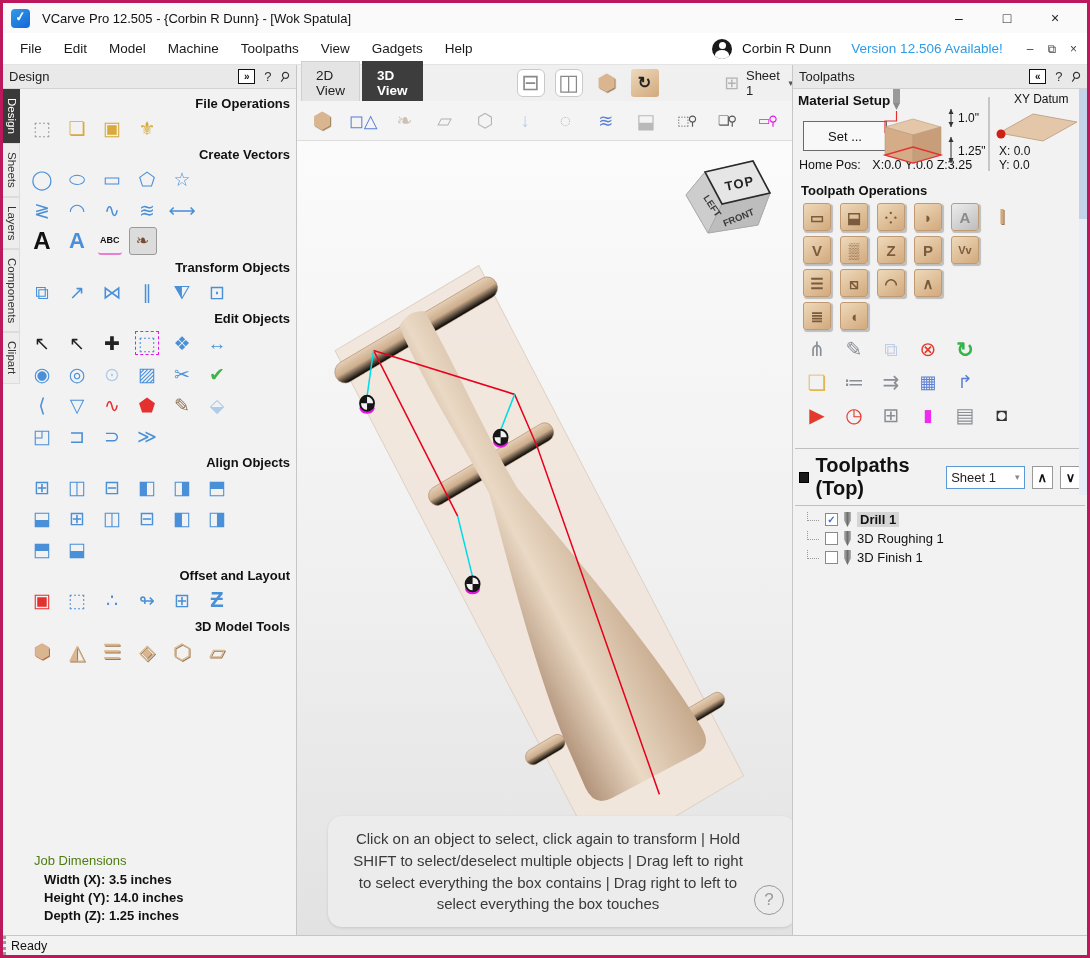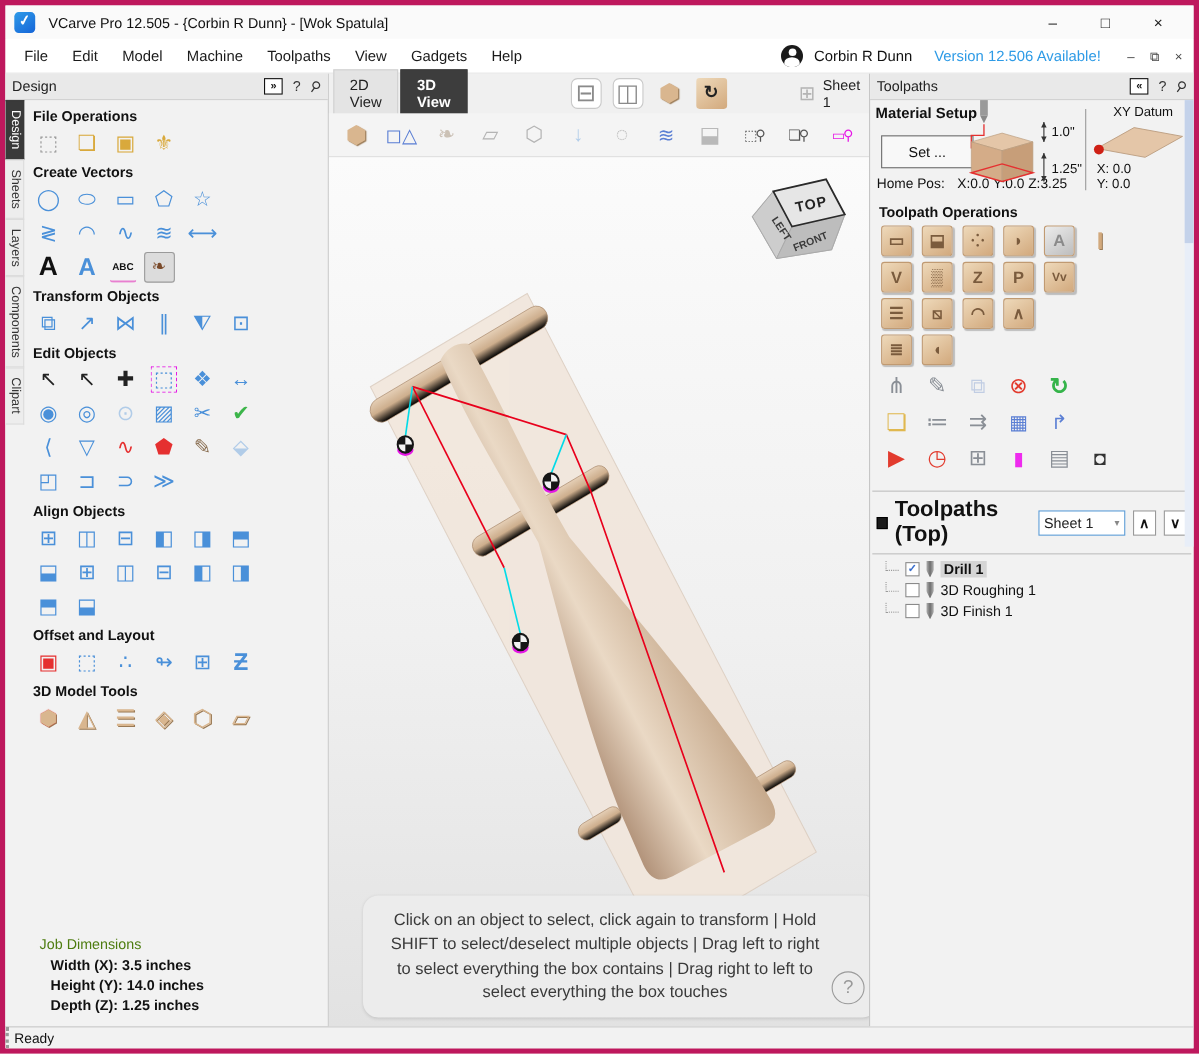--- a/index.html
+++ b/index.html
@@ -1,17 +1,17 @@
 <!DOCTYPE html>
 <html><head>
 <meta charset="utf-8">
 <style>
   * { box-sizing: border-box; margin: 0; padding: 0; }
   html,body { width:1090px; height:958px; font-family:"Liberation Sans",sans-serif; background:#fff; overflow:hidden; }
-  .window { width:1090px; height:958px; border:5px solid #be185d; display:flex; flex-direction:column; background:#f5f5f5; }
+  .window { width:1090px; height:958px; border:3px solid #be185d; display:flex; flex-direction:column; background:#f5f5f5; }
 
   
   .titlebar { height:30px; background:#fafafa; display:flex; align-items:center; padding:0 8px; flex:0 0 auto; }
   .appicon { width:19px; height:19px; border-radius:4px; background:linear-gradient(145deg,#2f9be8,#1565d8); margin-right:12px; position:relative; }
   .appicon::after { content:"✓"; position:absolute; left:4px; top:0px; color:#fff; font-size:13px; font-weight:bold; transform:rotate(-8deg); }
   .title-text { font-size:13px; color:#111; }
   .win-controls { margin-left:auto; display:flex; gap:28px; padding-right:14px; }
   .win-btn { font-size:14px; color:#222; width:20px; text-align:center; cursor:default; }
 
   
@@ -34,21 +34,21 @@
   .panel-header { height:24px; background:#e9e9e9; border-bottom:1px solid #d2d2d2; display:flex; align-items:center; font-size:13px; color:#222; padding:0 6px; flex:0 0 auto; }
   .ph-icons { margin-left:auto; display:flex; align-items:center; gap:9px; }
   .ph-box { width:17px; height:15px; border:1.5px solid #111; font-size:10px; font-weight:bold; display:flex; align-items:center; justify-content:center; background:#fff; color:#111; }
   .ph-glyph { font-size:13px; color:#333; }
   .pin { display:inline-block; transform:rotate(35deg); }
   .left-body { flex:1; display:flex; min-height:0; }
   .vtabs { width:17px; display:flex; flex-direction:column; padding-top:0; background:#f2f2f2; }
   .vtab { writing-mode:vertical-rl; font-size:11.5px; color:#333; padding:8px 1px; text-align:center; background:#ededed; border:1px solid #dcdcdc; border-left:none; }
   .vtab.active { background:#3a3a3a; color:#fff; border-color:#3a3a3a; }
   .left-content { flex:1; display:flex; flex-direction:column; padding:2px 6px 0 6px; overflow:hidden; }
-  .section-title { font-size:13px; font-weight:bold; color:#111; margin:5px 0 3px 2px; }
+  .section-title { font-size:13px; font-weight:bold; color:#111; margin:5px 0 3px 2px;text-align:right; }
   .icon-row { display:flex; gap:7px; margin:1px 0 3px 2px; }
   .icon { width:28px; height:28px; display:flex; align-items:center; justify-content:center; font-size:19px; color:#4a90d9; border-radius:3px; line-height:1; }
 
   
   .icon.gray { color:#9a9a9a; }
   .icon.yellow { color:#d9a93c; }
   .icon.black-bold { color:#111; font-size:24px; font-weight:bold; }
   .icon.black { color:#222; }
   .icon.blue-bold { font-weight:bold; font-size:22px; }
   .icon.arc-text { font-size:9px; font-weight:bold; color:#111; border-bottom:2px solid #e87fd0; width:auto; padding:0 2px; }

